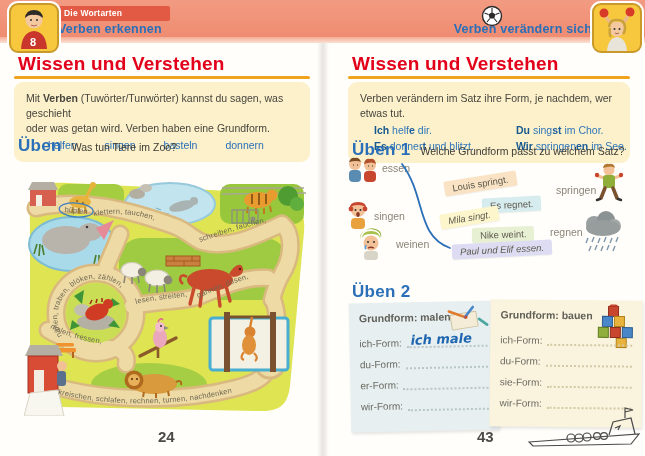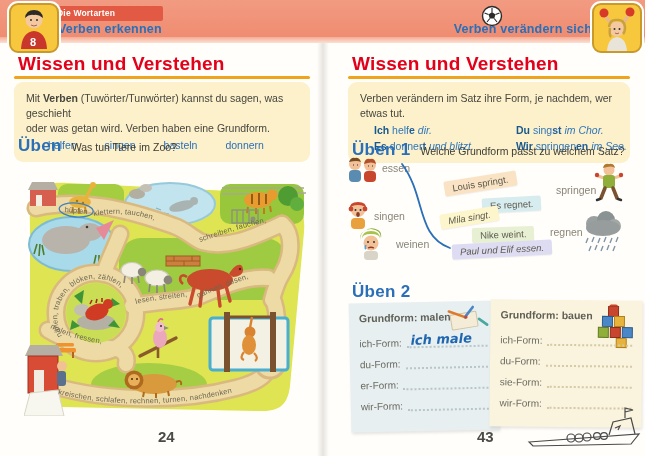--- a/index.html
+++ b/index.html
@@ -3,39 +3,39 @@
 <meta charset="utf-8">
 <style>
   html,body{margin:0;padding:0;background:#ffffff;overflow:hidden;}
   #stage{position:relative;width:645px;height:456px;background:#fffefb;
          font-family:"Liberation Sans",sans-serif;color:#3c3c38;}
   .abs{position:absolute;}
   
   .band{left:0;top:0;width:645px;height:37px;background:linear-gradient(#f29b82,#ef8c71);}
   .band-soft{left:0;top:37px;width:645px;height:6px;background:linear-gradient(#f5ac94,#fbe0d4);}
   .tab{left:57px;top:6px;width:106px;height:15px;background:#e25a43;border-radius:2px;
-       color:#ffffff;font-size:8.5px;font-weight:700;line-height:15px;letter-spacing:.2px;}
+       color:#ffffff;font-size:8.5px;font-weight:700;line-height:15px;padding-left:7px;letter-spacing:.2px;}
   .htitle{top:22px;font-size:12.5px;font-weight:700;color:#2a6fb8;letter-spacing:.2px;}
   .htitle.left{left:58px;}
   .htitle.right{left:420px;width:172px;text-align:right;}
   .mascot{top:3px;width:46px;height:46px;background:#f7c83d;border:2px solid #c9992a;border-radius:9px;
           box-shadow:0 0 0 2px #fff;}
   .mascot.l{left:9px;} .mascot.r{left:592px;}
   .gutter{left:317px;top:43px;width:12px;height:413px;
           background:linear-gradient(90deg,rgba(0,0,0,0) 0%,rgba(120,110,95,.18) 50%,rgba(0,0,0,0) 100%);}
   
   .ktitle{font-size:19px;font-weight:700;color:#e2001a;letter-spacing:.2px;}
   .uline{height:3px;background:#f0a31d;border-radius:2px;}
   .ybox{background:#fcf1cb;border-radius:9px;padding:9px 12px;font-size:10.5px;line-height:15px;color:#47453e;}
   .b{font-weight:700;}
   .examples{color:#2a6fb8;padding-left:22px;margin-top:2px;}
   .examples span{margin-right:28px;}
   .sgrid{display:grid;grid-template-columns:142px 150px;padding-left:14px;margin-top:1px;line-height:16px;}
   .pron{color:#17588f;font-weight:700;}
-  .stem{color:#2f76ba;} .end{color:#1d5e9e;font-weight:700;} .rest{color:#2f76ba;font-style:italic;}
+  .stem{color:#2f76ba;} .end{color:#1d5e9e;font-weight:700;} .rest{color:#2f76ba;}
   
   .ueben-row{display:flex;align-items:baseline;gap:10px;}
   .ueben-t{color:#2a6fb8;font-weight:700;font-size:17px;letter-spacing:.3px;}
   .ueben-q{font-size:10.5px;color:#3e3c36;}
   
   .gf-label{font-size:10.5px;color:#8b8577;}
   .tag{position:absolute;font-size:9.5px;color:#5d5a4e;padding:2px 8px;border-radius:2px;white-space:nowrap;
        box-shadow:0 1px 1px rgba(0,0,0,.06);}
   
   .card{position:absolute;padding:9px 10px 8px 10px;font-size:10px;color:#6b6b63;}

